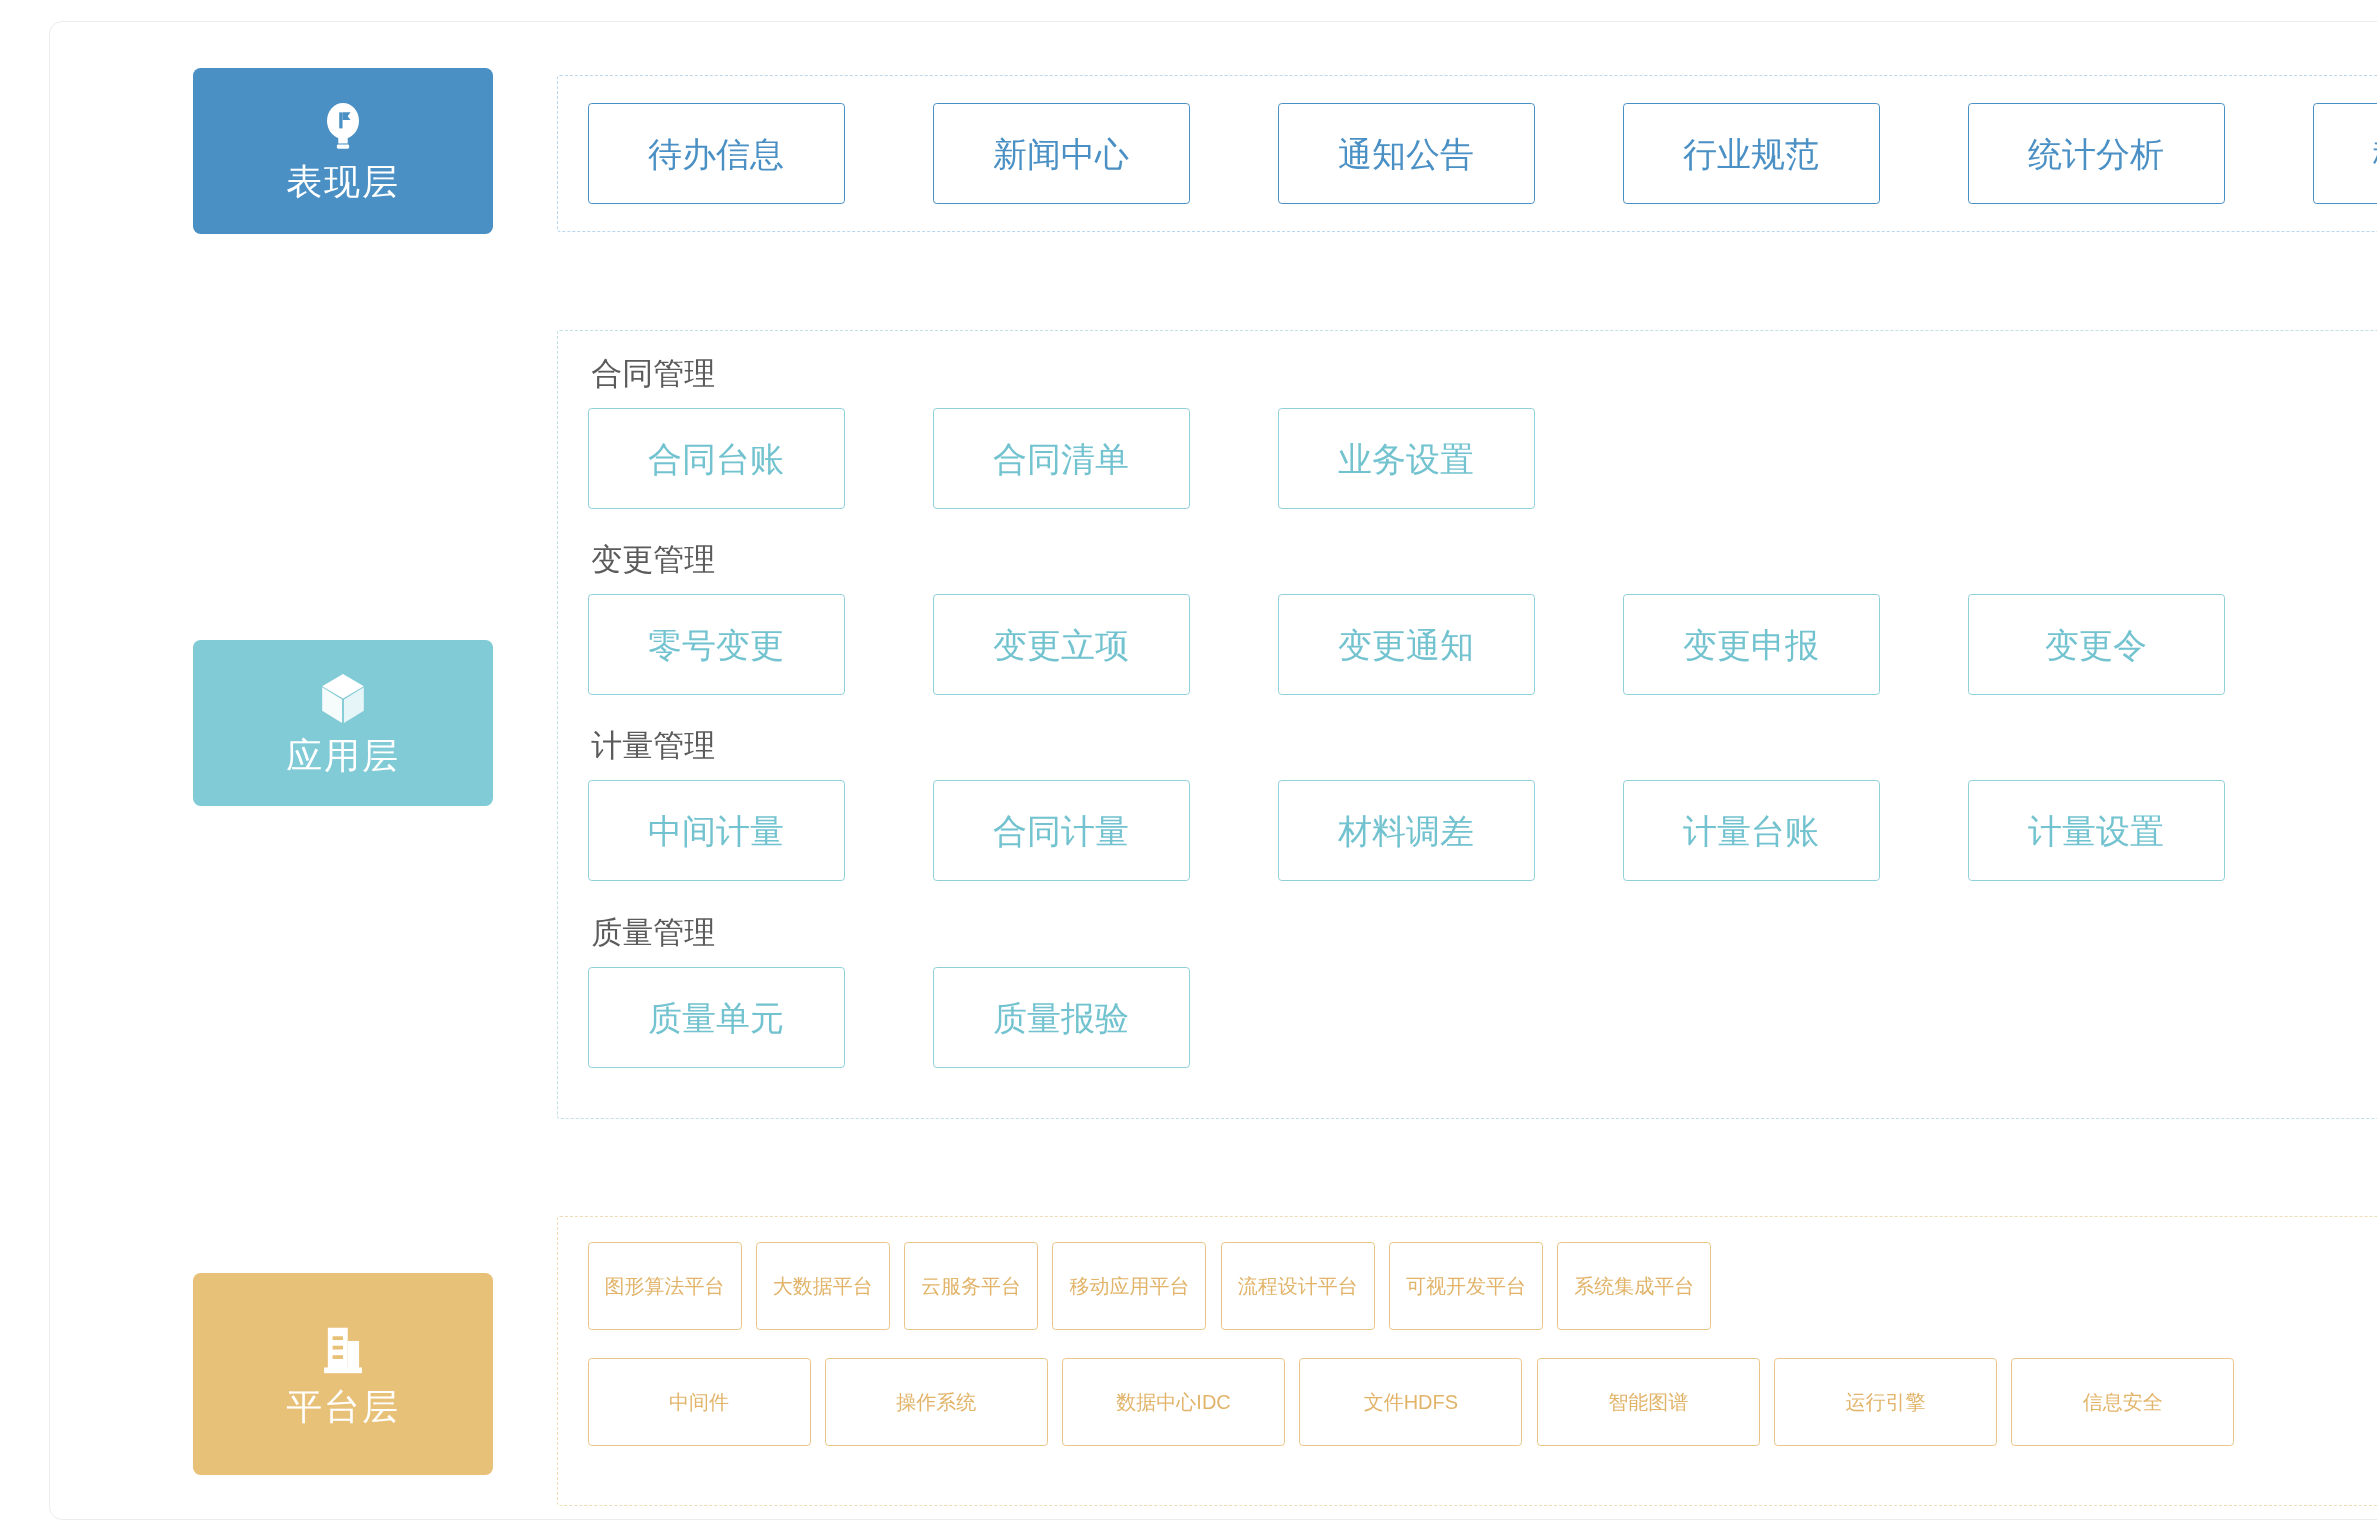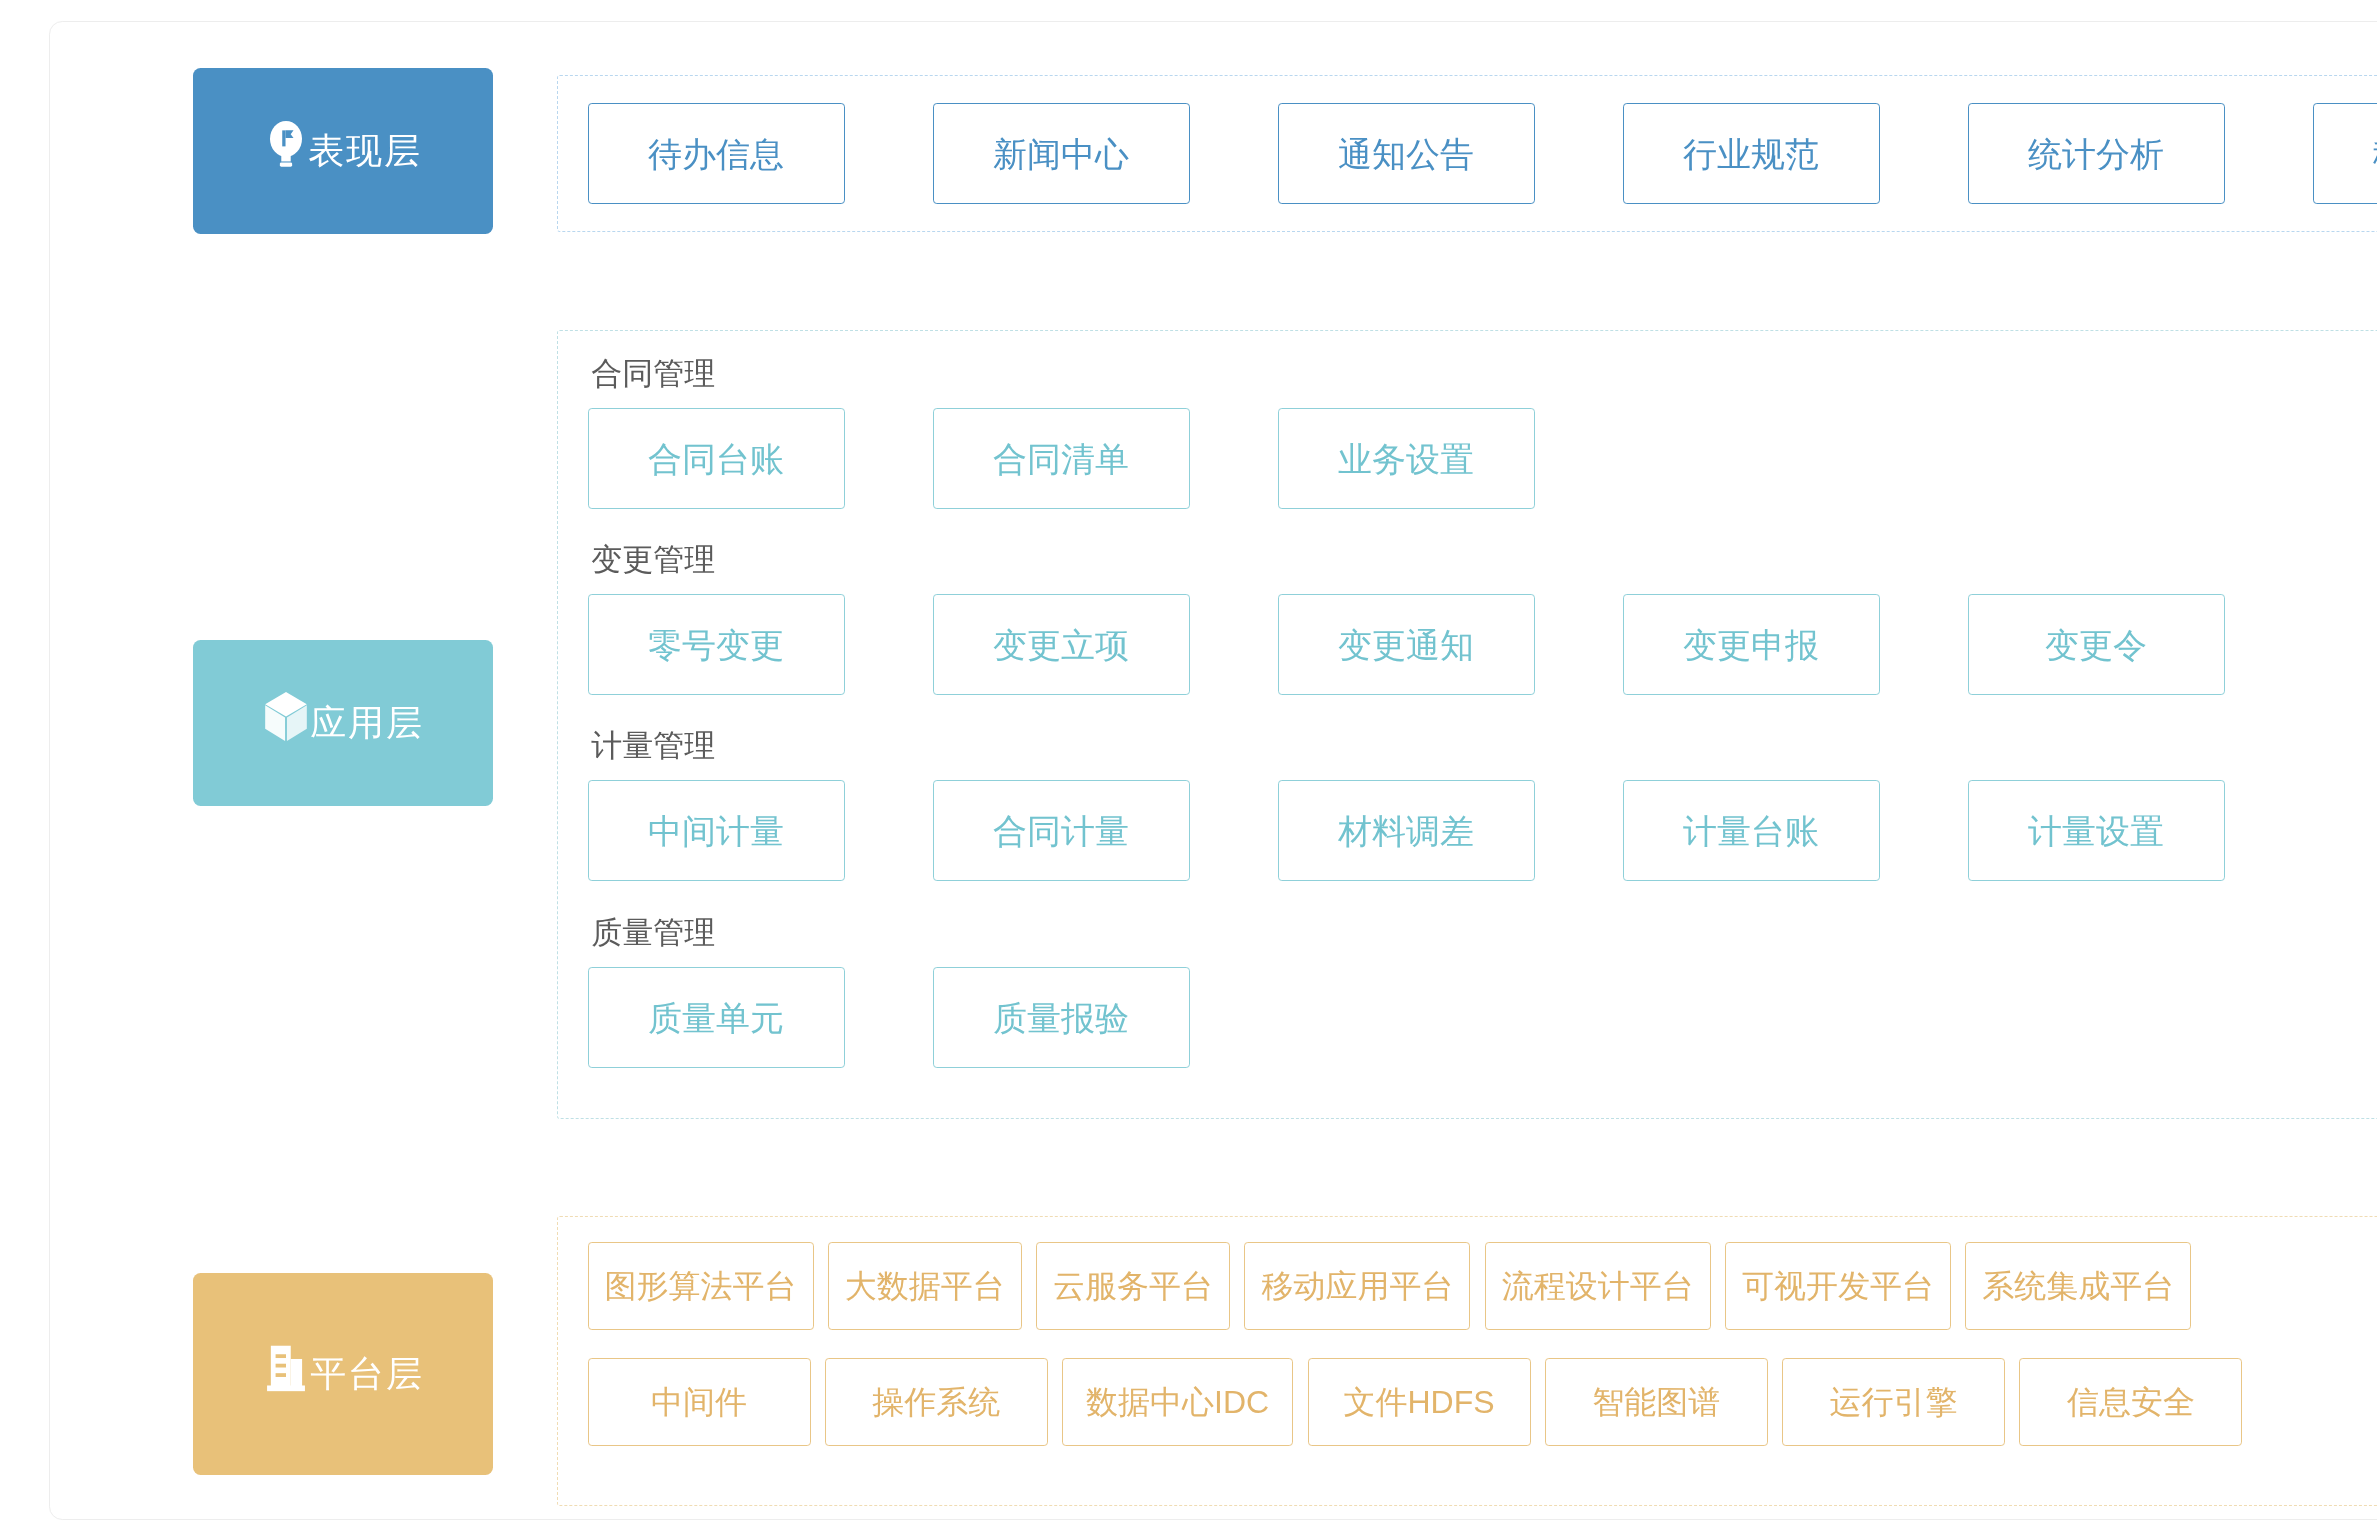--- a/index.html
+++ b/index.html
@@ -26,21 +26,21 @@
     border-radius: 13.3px;
   }
 
   
   .layer-badge {
     position: absolute;
     width: 300px;
     box-sizing: border-box;
     border-radius: 7.6px;
     display: flex;
-    flex-direction: row;
+    flex-direction: column;
     align-items: center;
     justify-content: center;
     color: #ffffff;
   }
   .layer-badge .badge-icon {
     display: block;
     line-height: 0;
     margin-bottom: 12.4px;
   }
   .layer-badge .badge-label {
@@ -160,21 +160,21 @@
   .platform-rows {
     position: absolute;
     left: 29.5px;
     top: 25px;
   }
   .chip-gold {
     height: 88px;
     border: 1.9px solid #e9c687;
     border-radius: 3.8px;
     color: #e2b46a;
-    font-size: 32px;
+    font-size: 20px;
     padding: 0 16px;
     margin-right: 14.3px;
   }
   .chip-gold:last-child { margin-right: 0; }
   #platform-row-2 { margin-top: 27.6px; }
   #platform-row-2 .chip-gold {
     min-width: 223px;
     padding: 0 23px;
   }
 </style>

